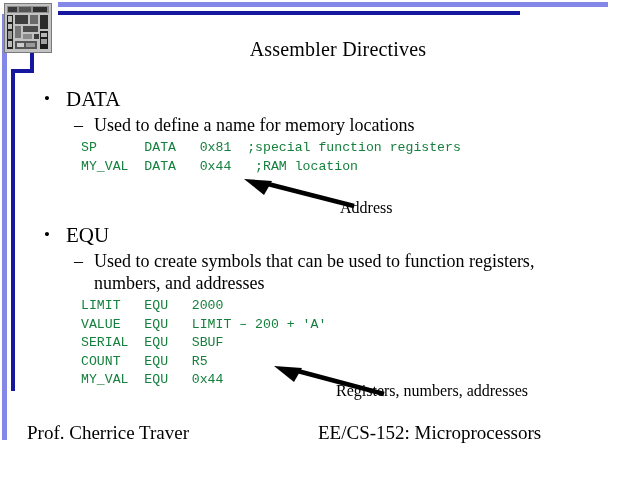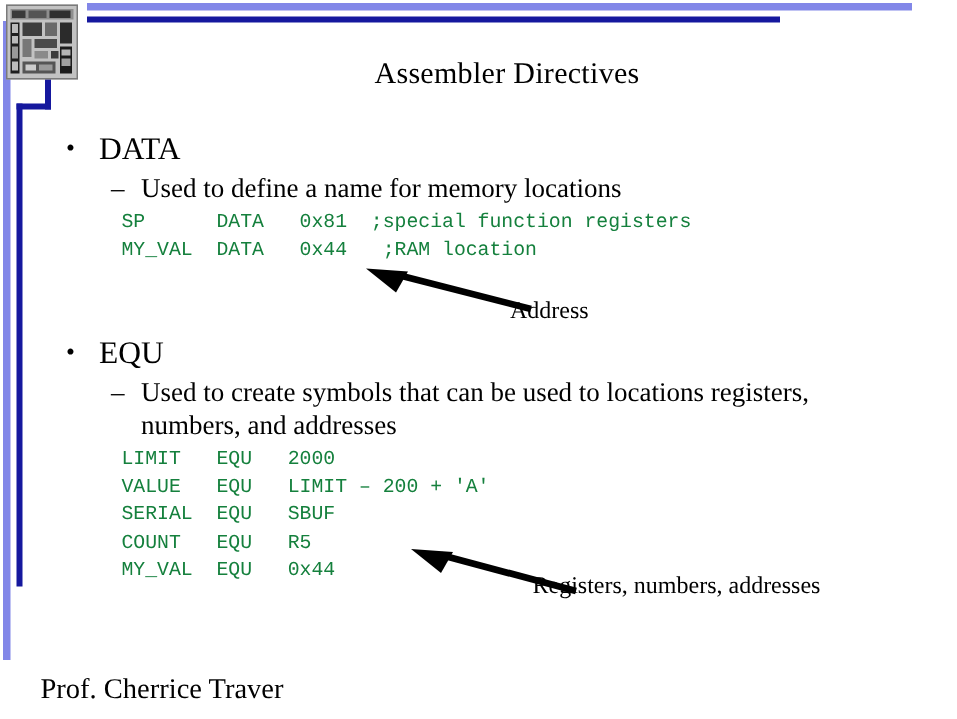--- a/index.html
+++ b/index.html
@@ -142,34 +142,34 @@
   .spacer-1 { height: 46px; }
 
   
   .annot {
     position: absolute;
     font-size: 16px;
     line-height: 20px;
     white-space: nowrap;
   }
   .annot-address { left: 340px; top: 198px; }
-  .annot-registers { left: 355px; top: 381px; text-align: center; }
+  .annot-registers { left: 336px; top: 381px; text-align: center; }
 
   .arrow-svg {
     position: absolute;
     overflow: visible;
   }
   .arrow-address { left: 242px; top: 176px; }
   .arrow-registers { left: 272px; top: 362px; }
 
   
   .footer {
     position: absolute;
     left: 0;
-    top: 448px;
+    top: 421px;
     width: 535px;
     height: 28px;
     font-size: 19px;
     line-height: 24px;
   }
   .footer .left {
     position: absolute;
     left: 27px;
     top: 0;
     white-space: nowrap;
@@ -238,21 +238,21 @@
 
   <div class="spacer-1"></div>
 
   <div class="bullet-l1">
     <span class="mark">•</span>
     <span class="txt">EQU</span>
   </div>
 
   <div class="bullet-l2">
     <span class="mark">–</span>
-    <span class="txt">Used to create symbols that can be used to locations registers, numbers, and addresses</span>
+    <span class="txt">Used to create symbols that can be used to function registers, numbers, and addresses</span>
   </div>
 
   <div class="code-block">LIMIT   EQU   2000
 VALUE   EQU   LIMIT – 200 + 'A'
 SERIAL  EQU   SBUF
 COUNT   EQU   R5
 MY_VAL  EQU   0x44</div>
 
 </div>
 
@@ -263,13 +263,14 @@
 <div class="annot annot-address">Address</div>
 
 <svg class="arrow-svg arrow-registers" width="120" height="36" viewBox="0 0 120 36">
   <line x1="112" y1="32" x2="22" y2="8" stroke="#000" stroke-width="4.5"></line>
   <polygon points="2,4 30,6 22,20" fill="#000"></polygon>
 </svg>
 <div class="annot annot-registers">Registers, numbers, addresses</div>
 
 <div class="footer">
   <div class="left">Prof. Cherrice Traver</div>
+  <div class="right">EE/CS-152: Microprocessors</div>
 </div>
 
 </body></html>

